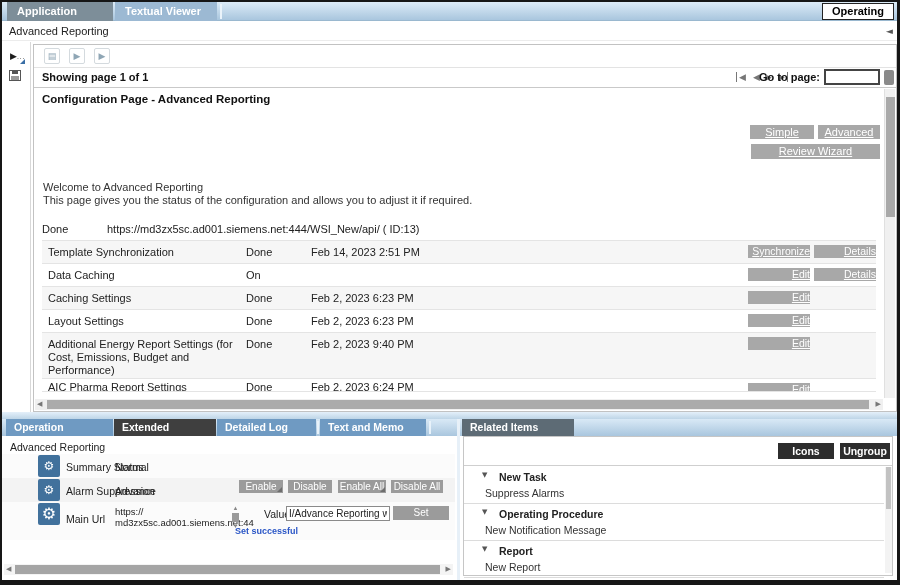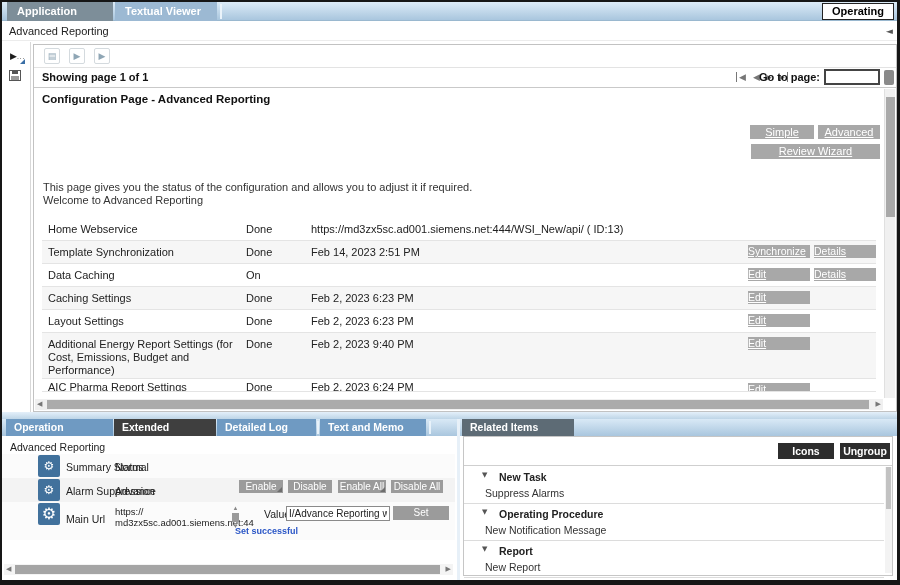--- a/index.html
+++ b/index.html
@@ -68,21 +68,21 @@
 
   .tbl { position:absolute; top:129px; left:8px; right:20px; }
   .thead { display:flex; background:#7d7d7d; color:#fff; font-size:10.5px; height:15px; line-height:15px; }
   .thc1 { width:275px; padding-left:5px; } .thc2 { flex:1; padding-left:5px; }
   .trow { display:flex; position:relative; border-bottom:1px solid #e4e4e4; font-size:11px;
           color:#222; padding-top:5px; }
   .trow.alt { background:#f6f6f6; }
   .c1 { width:204px; padding-left:6px; line-height:13px; } .c2 { width:65px; } .c3 { flex:1; }
   .h23 { height:23px; } .h45 { height:46px; } .hclip { height:13px; overflow:hidden; padding-top:2px; }
   .rbtn { position:absolute; top:4px; width:62px; height:13px; line-height:13px; background:#a8a8a8;
-          color:#fff; text-align:left; text-decoration:underline; font-size:10.5px; cursor:pointer; }
+          color:#fff; text-align:right; text-decoration:underline; font-size:10.5px; cursor:pointer; }
   .slot1 { right:66px; } .slot2 { right:0; }
 
   .vscroll { position:absolute; top:44px; right:1px; bottom:13px; width:11px; background:#f0f0f0; border-left:1px solid #e0e0e0; }
   .vthumb { position:absolute; top:8px; left:1px; width:9px; height:120px; background:#a9a9a9; cursor:grab; }
   .hscroll { position:absolute; left:1px; right:13px; bottom:1px; height:11px; background:#f0f0f0; }
   .harr { position:absolute; top:1px; color:#777; font-size:7px; cursor:pointer; }
   .harr.l { left:2px; } .harr.r { right:2px; }
   .hthumb { position:absolute; left:12px; right:14px; top:1px; bottom:1px; background:#ababab; cursor:grab; }
 
   .splitter { position:absolute; top:410px; left:0; right:0; height:7px; background:linear-gradient(#e4f0fa,#bed5e7); }
@@ -192,28 +192,27 @@
     </div>
 
     <div class="bodyarea">
       <div class="rtitle">Configuration Page - Advanced Reporting</div>
 
       <div class="gbtn b-simple">Simple</div>
       <div class="gbtn b-adv">Advanced</div>
       <div class="gbtn b-review">Review Wizard</div>
 
       <div class="welcome">
+        <div>Welcome to Advanced Reporting</div>
         <div>This page gives you the status of the configuration and allows you to adjust it if required.</div>
-        <div>Welcome to Advanced Reporting</div>
       </div>
 
       <div class="tbl">
 
         <div class="trow h23">
-          <div class="c1">Home Webservice</div>
           <div class="c2">Done</div>
           <div class="c3">https://md3zx5sc.ad001.siemens.net:444/WSI_New/api/ ( ID:13)</div>
         </div>
 
         <div class="trow h23 alt">
           <div class="c1">Template Synchronization</div>
           <div class="c2">Done</div>
           <div class="c3">Feb 14, 2023 2:51 PM</div>
           <div class="rbtn slot1">Synchronize</div>
           <div class="rbtn slot2">Details</div>

